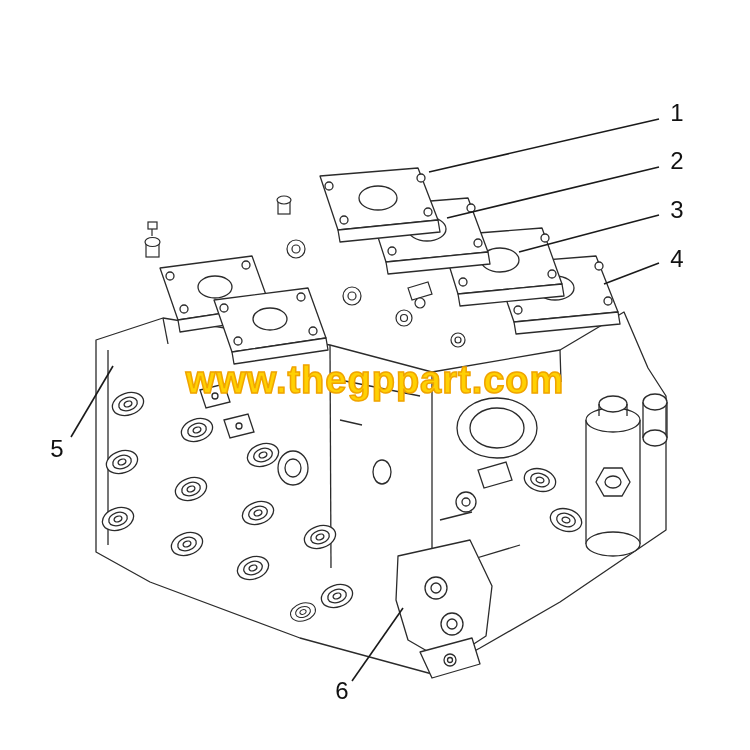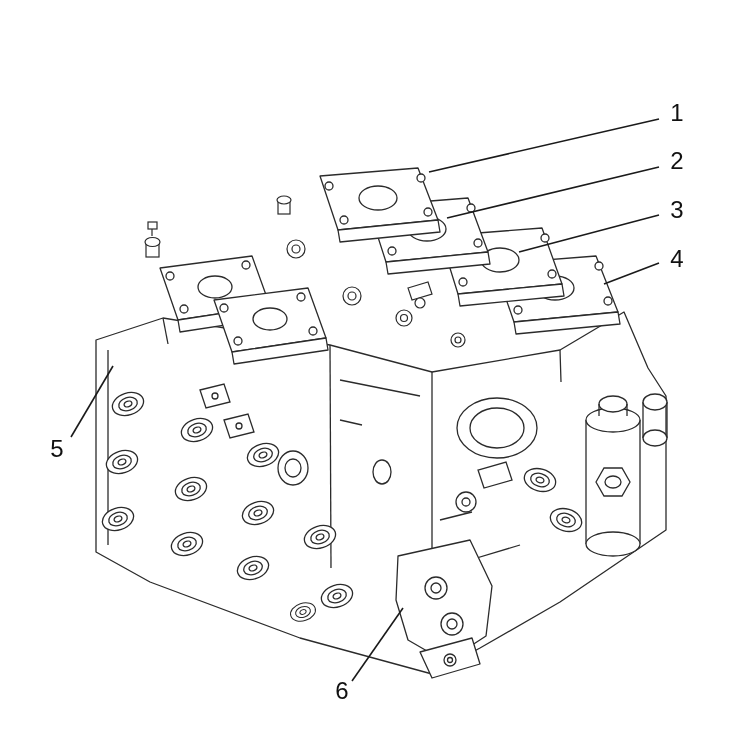--- a/index.html
+++ b/index.html
@@ -219,14 +219,15 @@
     </g>
   </svg>
 
   <div class="callout" style="left:677px;top:113px;">1</div>
   <div class="callout" style="left:677px;top:161px;">2</div>
   <div class="callout" style="left:677px;top:210px;">3</div>
   <div class="callout" style="left:677px;top:259px;">4</div>
   <div class="callout" style="left:57px;top:449px;">5</div>
   <div class="callout" style="left:342px;top:691px;">6</div>
 
+  <div class="watermark">www.thegppart.com</div>
 
 </div>
 
 </body></html>

